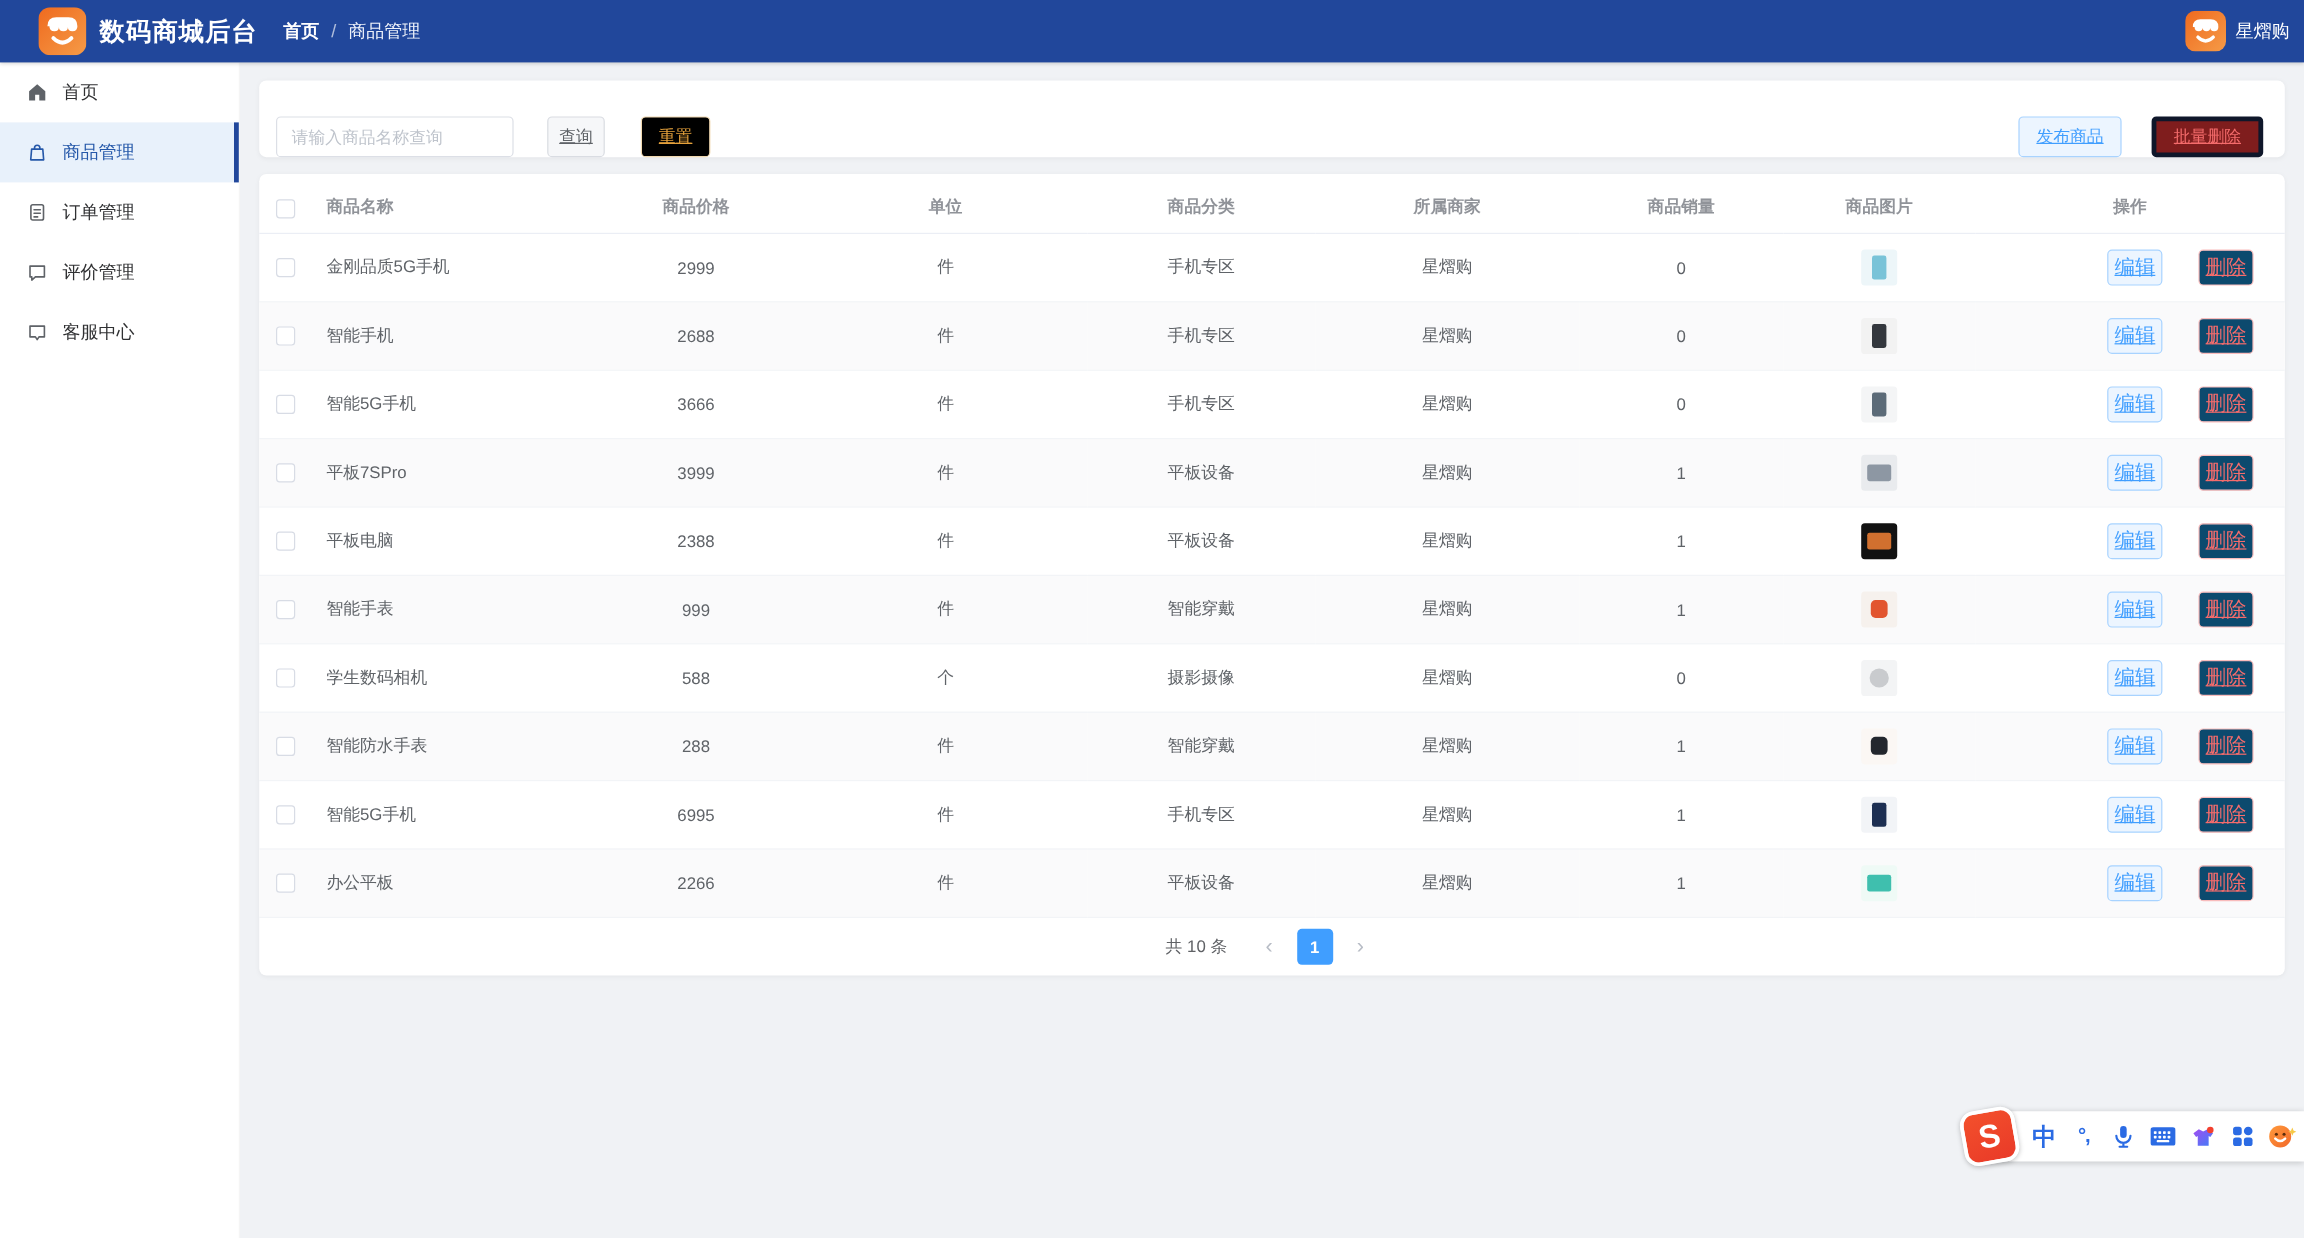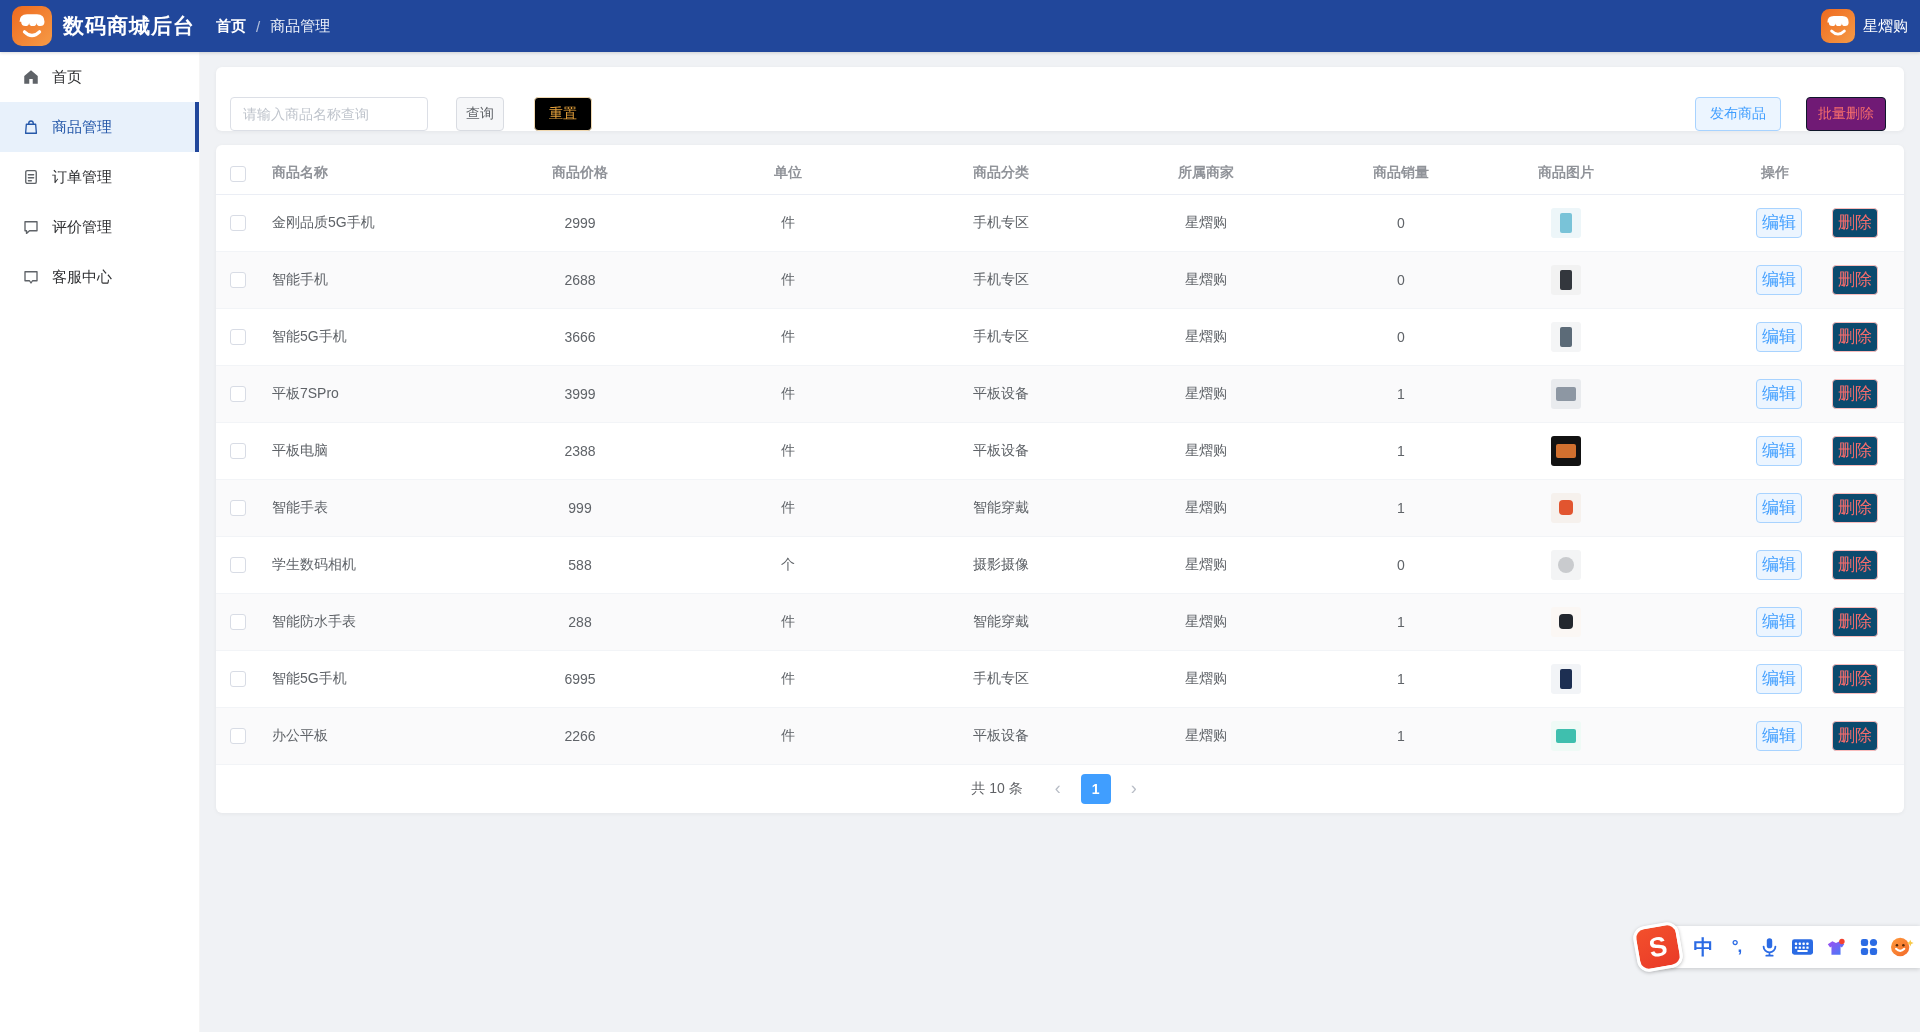--- a/index.html
+++ b/index.html
@@ -2,21 +2,21 @@
 <html><head>
 <meta charset="utf-8">
 <style>
   * { margin:0; padding:0; box-sizing:border-box; }
   html,body { width:1920px; height:1032px; overflow:hidden; background:#f0f2f5;
               font-family:"Liberation Sans", sans-serif; }
 
   
   .header { height:52px; background:#21479B; display:flex; align-items:center; color:#fff;
             position:relative; z-index:5; box-shadow:0 1px 3px rgba(0,0,0,.15); }
-  .brand { width:200px; display:flex; align-items:center; gap:11px; padding-left:12px; flex:none; }
+  .brand { width:200px; display:flex; align-items:center; gap:11px; padding-left:12px; flex:none;margin-left:20px; }
   .brand-title { font-size:21px; font-weight:700; letter-spacing:1px; white-space:nowrap; }
   .crumbs { display:flex; align-items:center; gap:10px; padding-left:16px; font-size:15px; }
   .crumb-home { font-weight:700; cursor:pointer; }
   .crumb-sep { color:rgba(255,255,255,.65); }
   .crumb-cur { color:#eef2fa; }
   .hspacer { flex:1; }
   .user-chip { display:flex; align-items:center; gap:8px; padding-right:12px; cursor:pointer; }
   .user-name { font-size:15px; }
   .logo-svg { display:block; }
 
@@ -32,25 +32,25 @@
 
   
   .main { margin-left:200px; padding:15px 16px 0; }
   .card { background:#fff; border-radius:6px; box-shadow:0 1px 4px rgba(0,0,0,.05); }
 
   .toolbar-card { height:64px; display:flex; align-items:flex-end; padding:0 14px; }
   .search-input { width:198px; height:34px; border:1px solid #dcdfe6; border-radius:4px;
                   padding:0 12px; font-size:14px; color:#606266; outline:none;
                   font-family:"Liberation Sans", sans-serif; }
   .search-input::placeholder { color:#bfc4cc; }
-  .btn { border-radius:4px; font-size:14px; cursor:pointer; font-family:"Liberation Sans", sans-serif; }
+  .btn { border-radius:4px; font-size:14px; cursor:pointer; font-family:"Liberation Sans", sans-serif;text-decoration:underline; }
   .btn-query { margin-left:28px; width:48px; height:34px; background:#f6f7f9; border:1px solid #d9dce2; color:#5f6368; }
   .btn-reset { margin-left:30px; width:58px; height:34px; background:#000000; border:1px solid #f0d8b0; color:#e6a23c; }
   .btn-publish { width:86px; height:34px; background:#ecf5ff; border:1px solid #a8d3ff; color:#409eff; }
-  .btn-batch { margin-left:25px; margin-right:4px; width:80px; height:34px; background:#701a75; border:1px solid #0f172a; color:#f56c6c; }
+  .btn-batch { margin-left:25px; margin-right:4px; width:93px; height:34px; background:#7f1d1d; border:4px solid #0f172a; color:#f56c6c; }
 
   .table-card { margin-top:14px; padding-top:8px; }
   table { width:100%; border-collapse:collapse; table-layout:fixed; }
   th { height:41px; font-size:14px; font-weight:700; color:#909399; text-align:center;
        border-bottom:1px solid #ebeef5; }
   th.left, td.left { text-align:left; padding-left:12px; }
   td { height:57px; font-size:14px; color:#5f6368; text-align:center;
        border-bottom:1px solid #f2f4f7; }
   tbody tr:nth-child(even) { background:#fafafb; }
   .td-action { text-align:right; padding-right:26px; }

